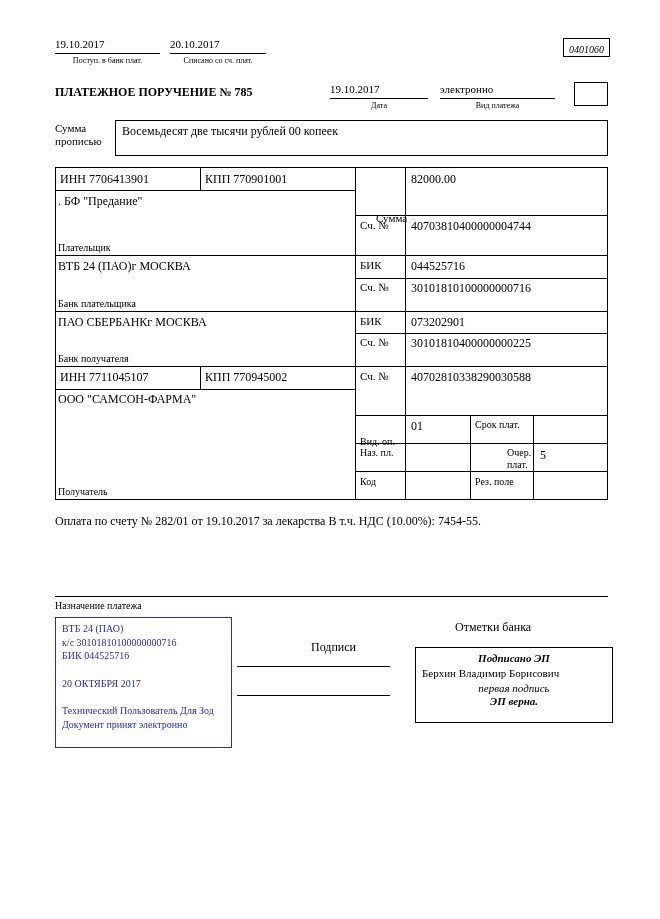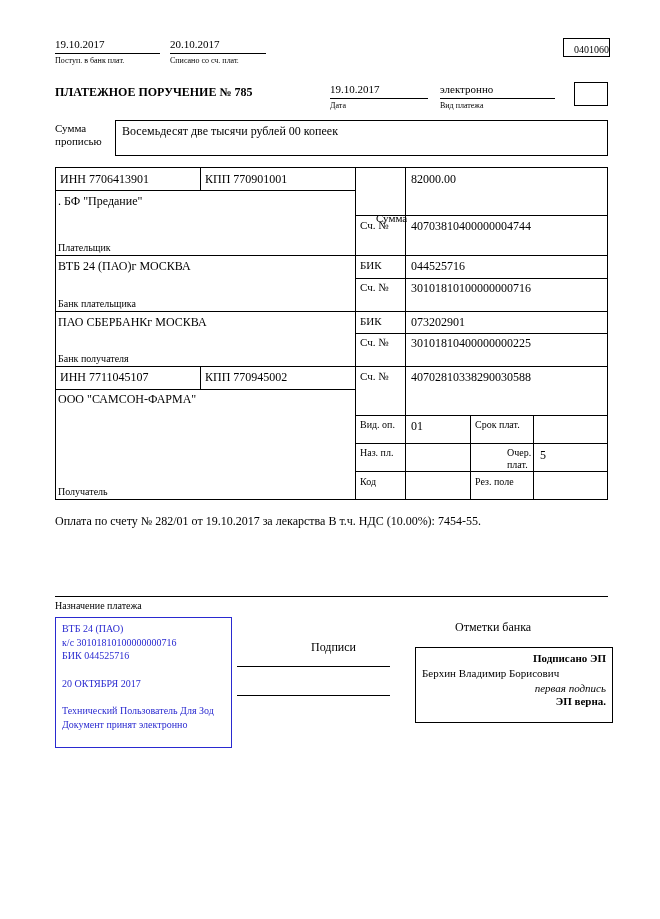--- a/index.html
+++ b/index.html
@@ -2,29 +2,29 @@
 <html style="--stamp-blue: #2a2ad0;"><head>
 <meta charset="utf-8">
 <style>
   * { margin:0; padding:0; box-sizing:border-box; }
   html,body { background:#ffffff; }
   body { font-family:"Liberation Serif", serif; color:#000; }
   .page { position:relative; width:660px; height:919px; background:#fff; overflow:hidden; }
   .abs { position:absolute; }
   .hl { position:absolute; height:1px; background:#000; }
   .vl { position:absolute; width:1px; background:#000; }
-  .t8  { font-size:8px;  line-height:10px; }
+  .t8  { font-size:8px;  line-height:10px;text-align:center; }
   .t10 { font-size:10px; line-height:12px; }
   .t11 { font-size:11px; line-height:13px; }
   .t12 { font-size:12px; line-height:14px; }
   .b { font-weight:bold; }
   .i { font-style:italic; }
   .u { border-bottom:1px solid #000; padding-bottom:2px; }
   .box { border:1px solid #000; }
-  .center { text-align:right; }
+  .center { text-align:center;font-style:italic; }
   .blue-box { border:1px solid var(--stamp-blue, #2a2ad0); color:var(--stamp-blue, #2a2ad0); }
   .blue-box div { line-height:13.5px; }
 </style>
 </head>
 <body>
 
 <div class="page">
 
   <div class="abs" style="left:55px; top:38px; width:105px;">
     <div class="t11 u">19.10.2017</div>
@@ -98,21 +98,21 @@
   <div class="abs t11" style="left:360px; top:336px;">Сч. №</div>
   <div class="abs t12" style="left:411px; top:336px;">30101810400000000225</div>
   <div class="abs t10" style="left:58px;  top:353px;">Банк получателя</div>
 
   <div class="abs t12" style="left:60px;  top:370px;">ИНН 7711045107</div>
   <div class="abs t12" style="left:205px; top:370px;">КПП 770945002</div>
   <div class="abs t11" style="left:360px; top:370px;">Сч. №</div>
   <div class="abs t12" style="left:411px; top:370px;">40702810338290030588</div>
   <div class="abs t12" style="left:58px;  top:392px;">ООО "САМСОН-ФАРМА"</div>
 
-  <div class="abs t10" style="left:360px; top:419px;">Вид. оп.</div>
+  <div class="abs t10" style="left:360px; top:436px;">Вид. оп.</div>
   <div class="abs t12" style="left:411px; top:419px;">01</div>
   <div class="abs t10" style="left:475px; top:419px; width:52px;">Срок плат.</div>
   <div class="abs t10" style="left:360px; top:447px;">Наз. пл.</div>
   <div class="abs t10" style="left:475px; top:447px; width:52px;padding-left:32px;">Очер. плат.</div>
   <div class="abs t12" style="left:540px; top:448px;">5</div>
   <div class="abs t10" style="left:360px; top:476px;">Код</div>
   <div class="abs t10" style="left:475px; top:476px; width:60px;">Рез. поле</div>
   <div class="abs t10" style="left:58px;  top:486px;">Получатель</div>
 
   <div class="abs t12" style="left:55px; top:514px; width:525px;">Оплата по счету № 282/01 от 19.10.2017 за лекарства В т.ч. НДС (10.00%): 7454-55.</div>

